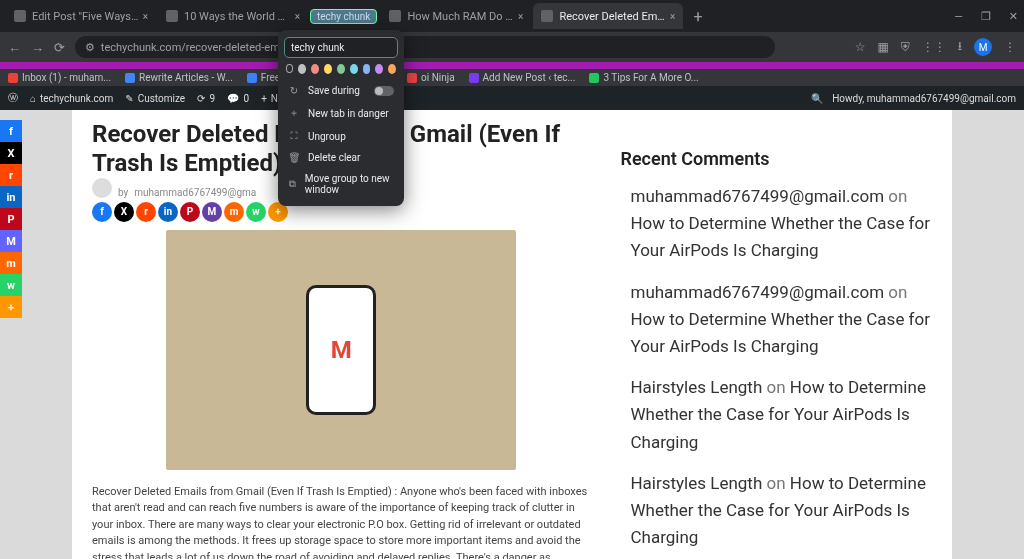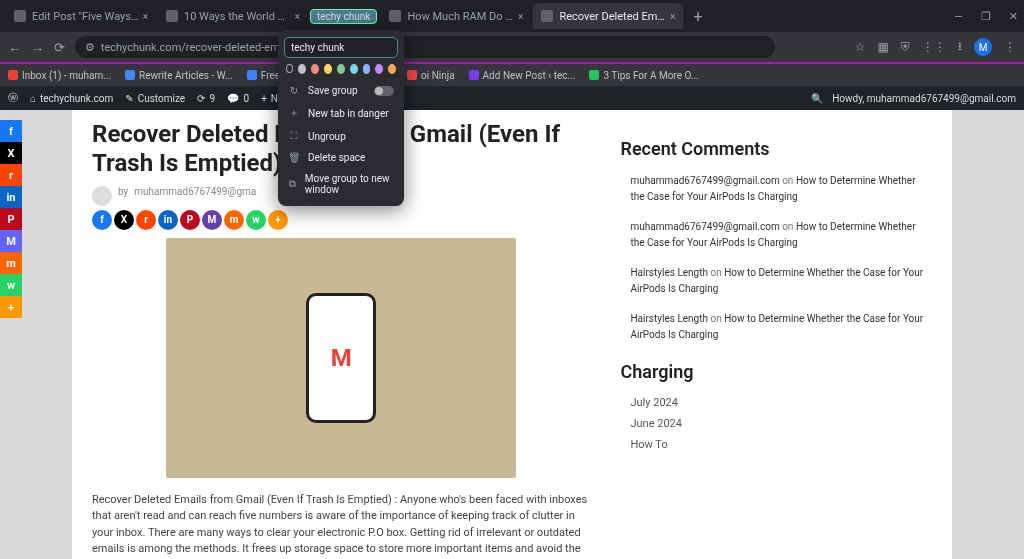--- a/index.html
+++ b/index.html
@@ -11,45 +11,45 @@
 .tab-text{white-space:nowrap;overflow:hidden;text-overflow:ellipsis;flex:1}
 .tab-close{margin-left:4px;font-size:10px;color:#9aa0a6}
 .group-chip{background:#4f7a8d;color:#cde;padding:1px 6px;border-radius:4px;font-size:10px;margin-right:4px;border:1px solid #6fa}
 .tab-add{color:#9aa0a6;font-size:16px;padding:0 8px}
 .win-ctrl{margin-left:auto;display:flex;gap:18px;color:#9aa0a6;font-size:11px}
 .addr-bar{background:#35363a;height:30px;display:flex;align-items:center;padding:0 8px;gap:10px}
 .nav-icon{color:#9aa0a6;font-size:13px}
 .url-box{flex:1;background:#202124;border-radius:14px;height:22px;display:flex;align-items:center;padding:0 10px;font-size:11px;color:#9aa0a6;max-width:700px}
 .addr-icons{display:flex;gap:12px;color:#9aa0a6;font-size:12px;margin-left:auto;align-items:center}
 .avatar{width:18px;height:18px;border-radius:50%;background:#1a73e8;color:#fff;font-size:10px;display:flex;align-items:center;justify-content:center}
-.bookmarks{background:#35363a;height:24px;display:flex;padding:0 8px;gap:14px;font-size:10px;color:#bdc1c6;border-top:2px solid #a21caf}
+.bookmarks{background:#35363a;height:24px;display:flex;padding:0 8px;gap:14px;font-size:10px;color:#bdc1c6;border-top:7px solid #a21caf}
 .bm{display:flex;align-items:center;gap:4px;white-space:nowrap}
 .bm-ico{width:10px;height:10px;border-radius:2px}
 .wp-bar{background:#1d2327;height:24px;display:flex;align-items:center;padding:0 8px;font-size:10px;color:#ddd;gap:12px}
 .wp-item{display:flex;align-items:center;gap:4px}
 .wp-right{margin-left:auto;display:flex;gap:8px;align-items:center}
 .content{background:#fff;width:880px;margin:0 auto;height:calc(100% - 110px);display:flex;padding:0 20px;overflow:hidden}
 .main{flex:1.6;padding-top:6px;padding-right:30px}
 .crumb{font-size:10px;font-weight:600;letter-spacing:.3px}
 .crumb .c1{color:#e53935}
 .crumb .sep{color:#999;margin:0 3px}
 .crumb .c2{color:#1e88e5}
 .title{font-size:24px;font-weight:700;color:#222;margin-top:4px;line-height:1.2}
-.byline{display:flex;align-items:flex-start;gap:6px;margin-top:8px;font-size:10px;color:#888}
+.byline{display:flex;align-items:flex-end;gap:6px;font-size:10px;color:#888}
 .by-av{width:20px;height:20px;border-radius:50%;background:#ddd}
 .share-label{font-size:11px;font-weight:600;margin-top:10px;color:#333}
 .share-row{display:flex;gap:2px;margin-top:4px}
 .sh{width:20px;height:20px;border-radius:50%;display:flex;align-items:center;justify-content:center;color:#fff;font-size:10px;font-weight:700}
 .hero{width:350px;height:240px;background:#c9b896;margin:8px auto 0;display:flex;align-items:center;justify-content:center;border-radius:2px}
 .phone{width:70px;height:130px;background:#fff;border:3px solid #222;border-radius:10px;display:flex;align-items:center;justify-content:center;font-size:24px;font-weight:700}
 .phone span:nth-child(1){color:#ea4335}.phone span:nth-child(2){color:#fbbc04}.phone span:nth-child(3){color:#34a853}.phone span:nth-child(4){color:#4285f4}
 .body-text{font-size:11px;color:#444;line-height:1.5;margin-top:14px}
-.side{flex:1;padding-top:10px}
+.side{flex:1;padding-top:20px}
 .side h3{font-size:18px;font-weight:600;color:#222;margin-bottom:14px;margin-top:18px}
-.cm{font-size:10px;color:#555;margin-bottom:14px;line-height:1.6;padding-left:10px}
+.cm{font-size:17px;color:#555;margin-bottom:14px;line-height:1.6;padding-left:10px}
 .cm a{color:#333}
 .cm .on{color:#777}
 .arch{font-size:11px;color:#555;padding-left:10px;margin-bottom:8px}
 .float-share{position:absolute;left:0;top:120px;display:flex;flex-direction:column}
 .fs{width:22px;height:22px;display:flex;align-items:center;justify-content:center;color:#fff;font-size:11px;font-weight:700}
 .ctx-menu{position:absolute;left:278px;top:30px;width:126px;background:#2b2c2f;border-radius:8px;box-shadow:0 4px 20px rgba(0,0,0,.5);padding:6px;z-index:100}
 .ctx-input{width:100%;background:#202124;border:1px solid #4d8f7d;border-radius:5px;padding:4px 6px;font-size:10px;color:#e8eaed;margin-bottom:6px}
 .clr-row{display:flex;gap:5px;margin-bottom:6px;padding:0 2px}
 .clr{width:10px;height:10px;border-radius:50%}
 .clr.ring{border:1.5px solid #aaa;background:transparent;width:9px;height:9px}
@@ -221,33 +221,33 @@
       <div class="clr" style="background: rgb(253, 214, 99);"></div>
       <div class="clr" style="background: rgb(129, 201, 149);"></div>
       <div class="clr" style="background: rgb(120, 217, 236);"></div>
       <div class="clr" style="background: rgb(138, 180, 248);"></div>
       <div class="clr" style="background: rgb(197, 138, 249);"></div>
       <div class="clr" style="background: rgb(248, 166, 94);"></div>
     </div>
   <div id="ctx-items">
       <div class="ctx-item">
         <span class="ctx-ico">↻</span>
-        <span>Save group</span>
+        <span>Save during</span>
         <span class="toggle"></span>
       </div>
       <div class="ctx-item">
         <span class="ctx-ico">＋</span>
         <span>New tab in danger</span>
       </div>
       <div class="ctx-item">
         <span class="ctx-ico">⛶</span>
         <span>Ungroup</span>
       </div>
       <div class="ctx-item">
         <span class="ctx-ico">🗑</span>
-        <span>Delete space</span>
+        <span>Delete clear</span>
       </div>
       <div class="ctx-item">
         <span class="ctx-ico">⧉</span>
         <span>Move group to new window</span>
       </div>
     </div>
 </div>
 
 </body></html>

